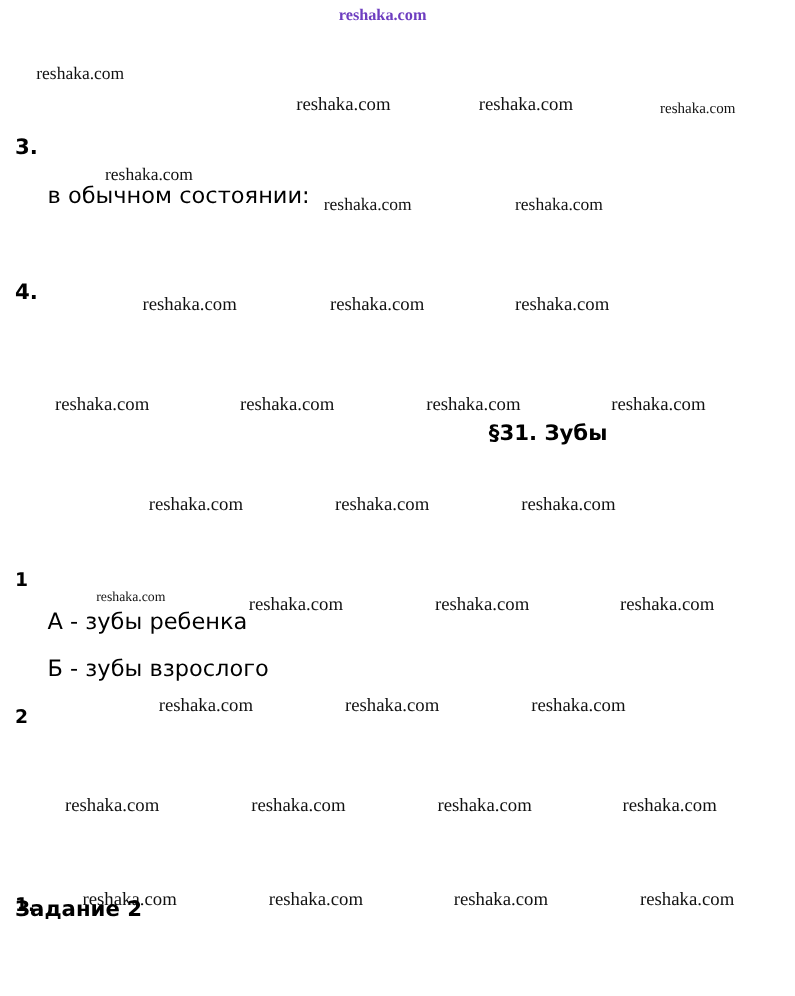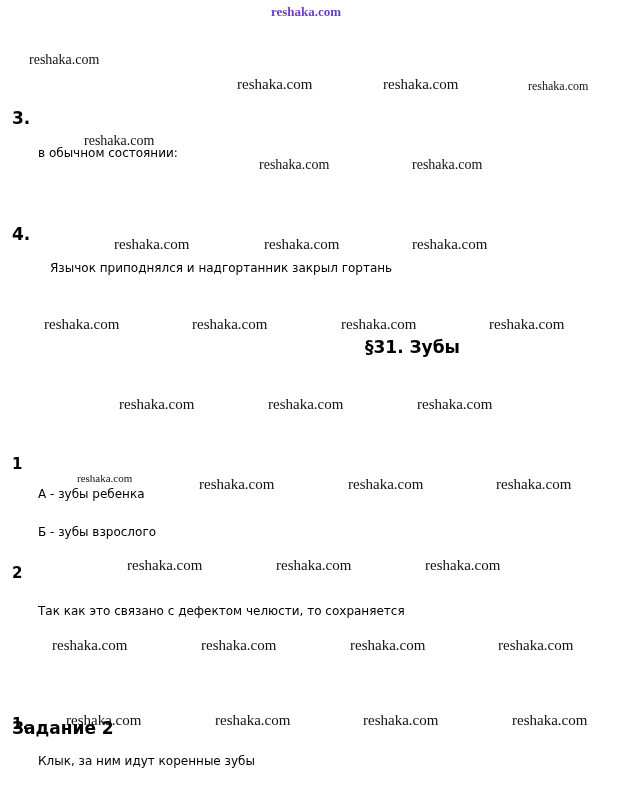--- a/index.html
+++ b/index.html
@@ -43,21 +43,21 @@
     font-weight: bold;
     font-size: 17px;
     font-family: "DejaVu Sans", sans-serif;
   }
   .heading-bold {
     font-weight: bold;
     font-size: 17px;
     font-family: "DejaVu Sans", sans-serif;
   }
   .body-txt {
-    font-size: 12px;
+    font-size: 18px;
     font-family: "DejaVu Sans", sans-serif;
   }
   .section-title {
     font-weight: bold;
     font-size: 17px;
     font-family: "DejaVu Sans", sans-serif;
   }
   .small-num-b {
     font-size: 15px;
     font-weight: bold;
@@ -104,30 +104,27 @@
       <div class="wm" style="left: 363px; top: 712px; font-size: 15px; color: rgb(17, 17, 17);">reshaka.com</div>
       <div class="wm" style="left: 512px; top: 712px; font-size: 15px; color: rgb(17, 17, 17);">reshaka.com</div>
     </div>
 
   <div class="txt heading-bold" style="left:12px; top:28px;"></div>
 
   <div class="txt num-bold" style="left:12px; top:108px;">3.</div>
   <div class="txt body-txt" style="left:38px; top:146px;">в обычном состоянии:</div>
 
   <div class="txt num-bold" style="left:12px; top:224px;">4.</div>
-  <div class="txt body-txt" style="left:50px; top:261px;">Язычок приподнялся и надгортанник закрыл гортань</div>
 
-  <div class="txt section-title" style="left:365px; top:337px;">§31. Зубы</div>
+  <div class="txt section-title" style="left:391px; top:337px;">§31. Зубы</div>
 
 
   <div class="txt small-num-b" style="left:12px; top:455px;">1</div>
   <div class="txt body-txt" style="left:38px; top:487px;">А - зубы ребенка</div>
   <div class="txt body-txt" style="left:38px; top:525px;">Б - зубы взрослого</div>
 
   <div class="txt small-num-b" style="left:12px; top:564px;">2</div>
-  <div class="txt body-txt" style="left:38px; top:604px;">Так как это связано с дефектом челюсти, то сохраняется</div>
 
   <div class="txt heading-bold" style="left:12px; top:678px;margin-top:40px;">Задание 2</div>
 
   <div class="txt small-num-b" style="left:12px; top:715px;">1.</div>
-  <div class="txt body-txt" style="left:38px; top:754px;">Клык, за ним идут коренные зубы</div>
 
 </div>
 
 </body></html>

